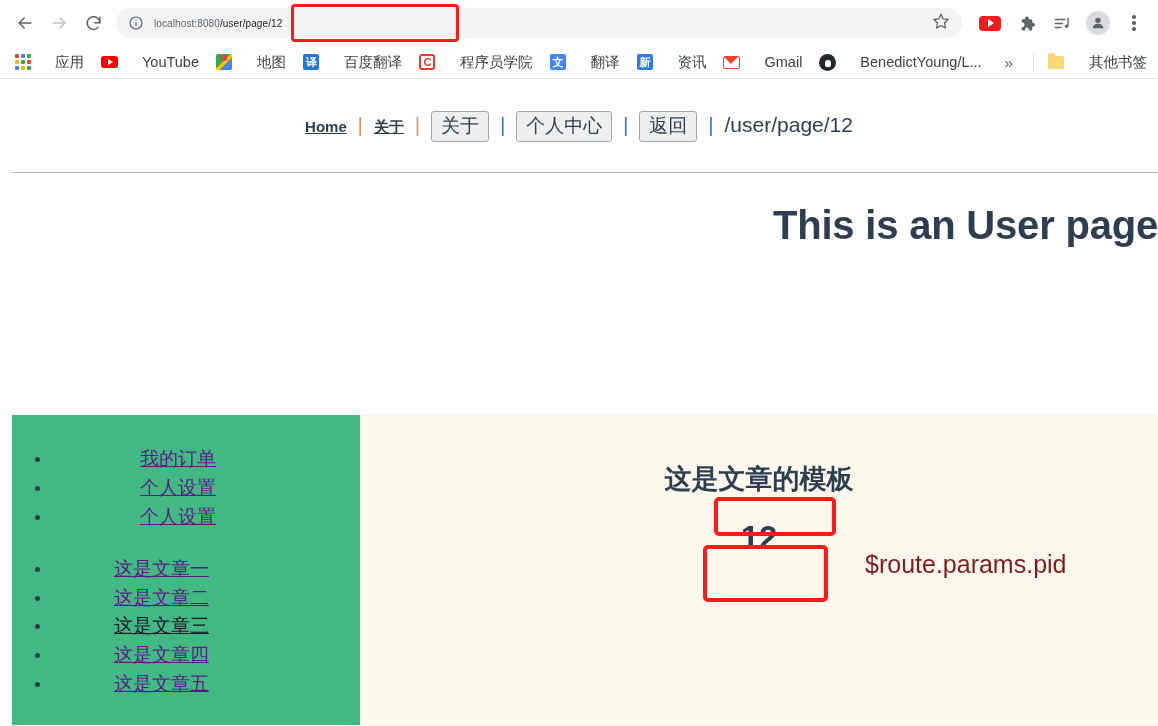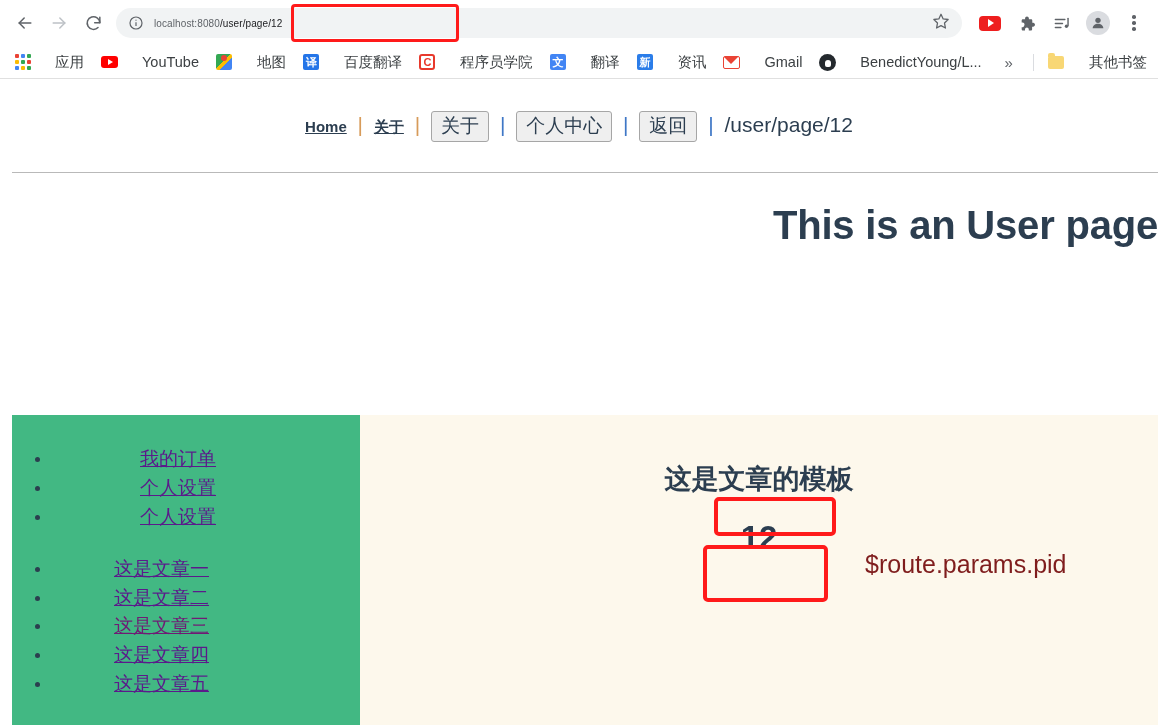--- a/index.html
+++ b/index.html
@@ -307,21 +307,21 @@
     line-height: 1.52;
     color: #2b3e4f;
   }
   .sidebar li::marker { font-size: 17px; }
   .side-link {
     color: #5b1a8b;
     text-decoration: underline;
     font-size: 19px;
   }
   .side-link.active {
-    color: #701a75;
+    color: #0f172a;
     text-decoration: underline;
   }
   .side-gap { height: 23px; list-style: none; }
   .side-inner-indent { display: inline-block; margin-left: 88px; }
   .side-inner-indent2 { display: inline-block; margin-left: 62px; }
 
   .content {
     flex: 1 1 auto;
     background: #fdf8ec;
     position: relative;

